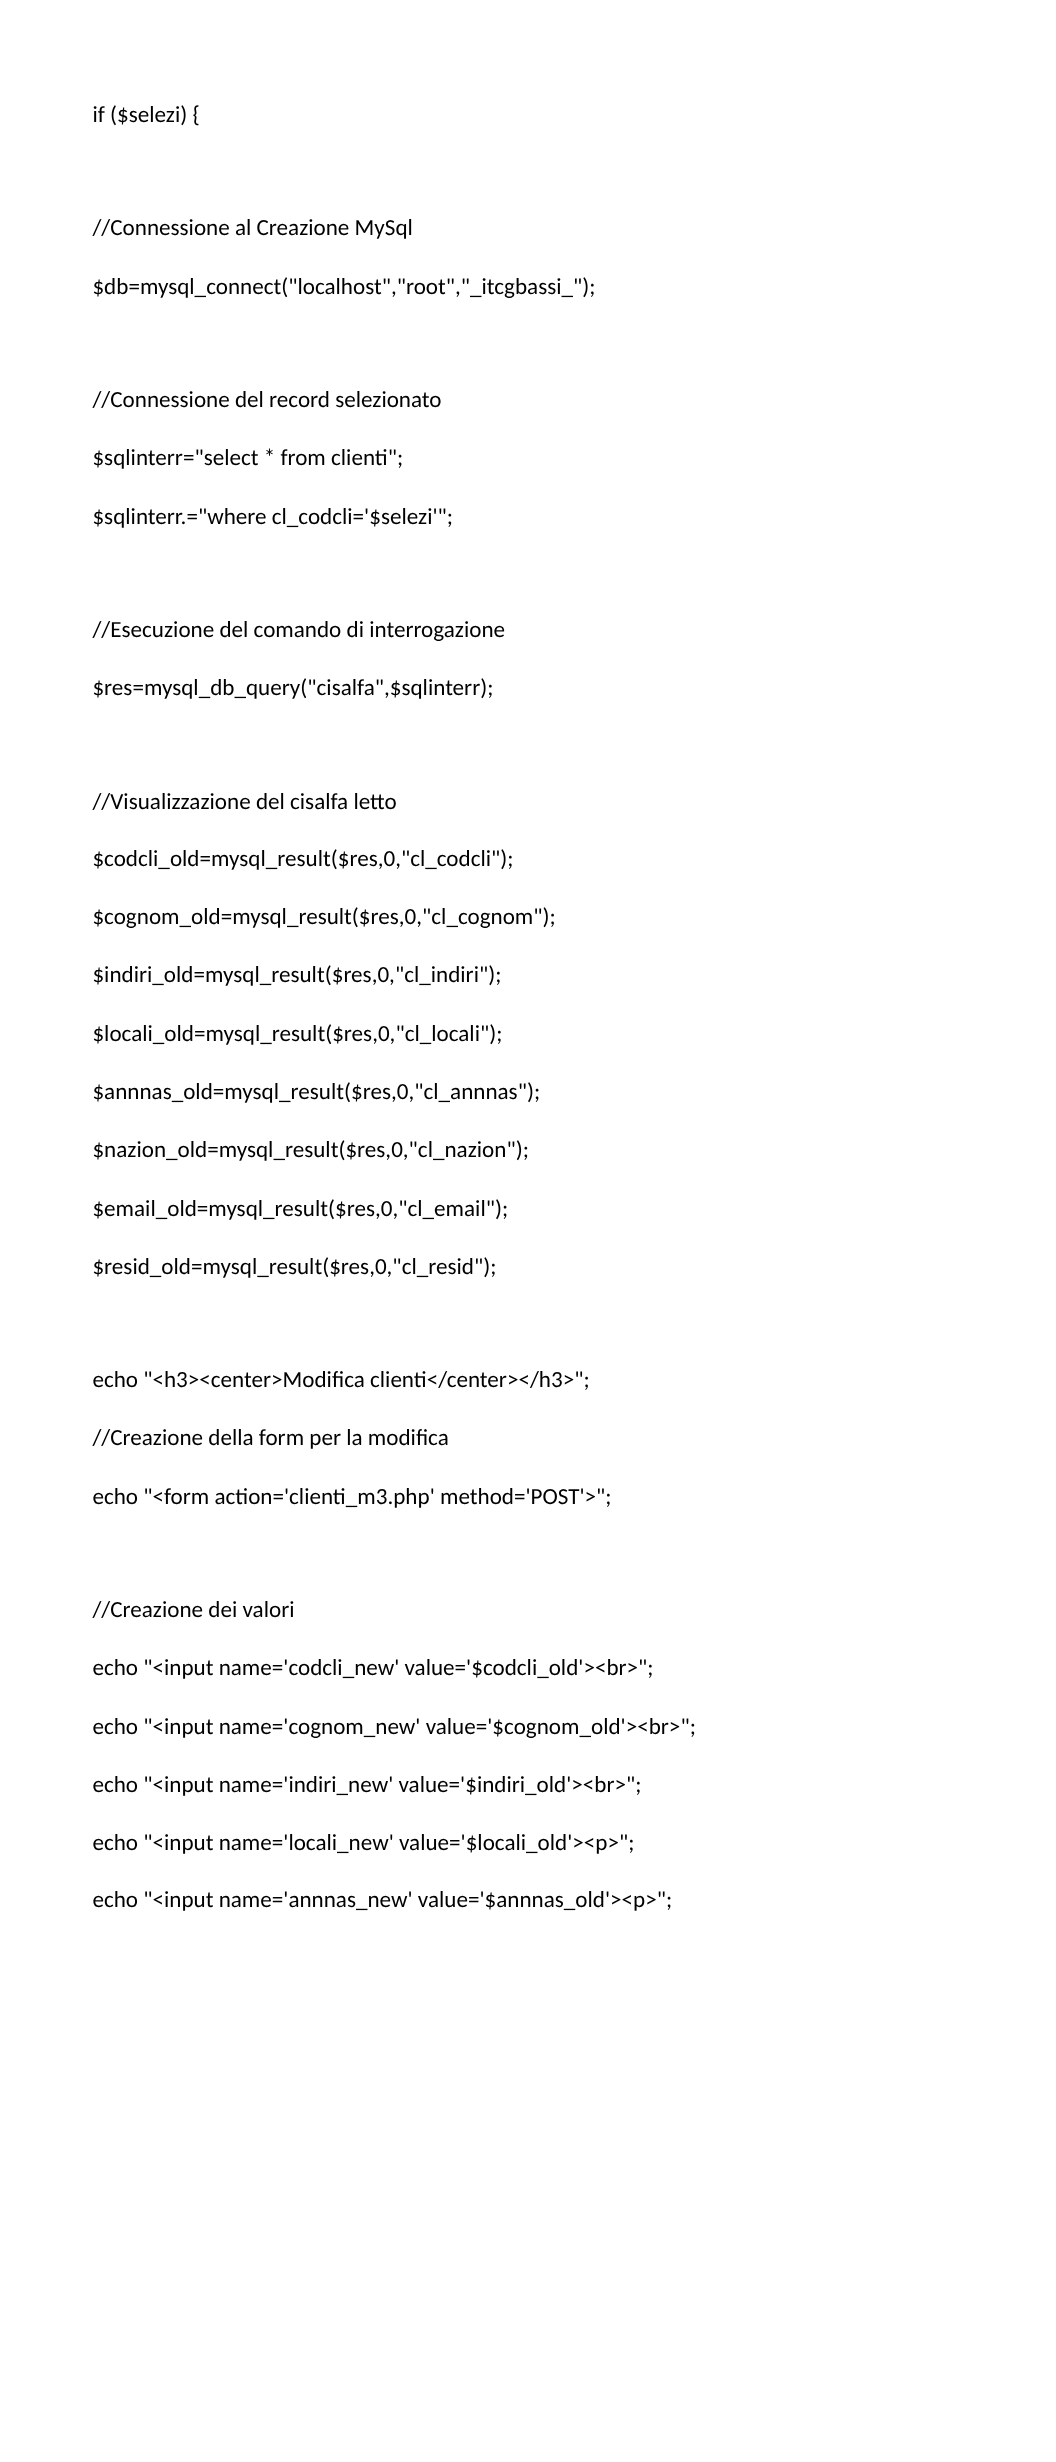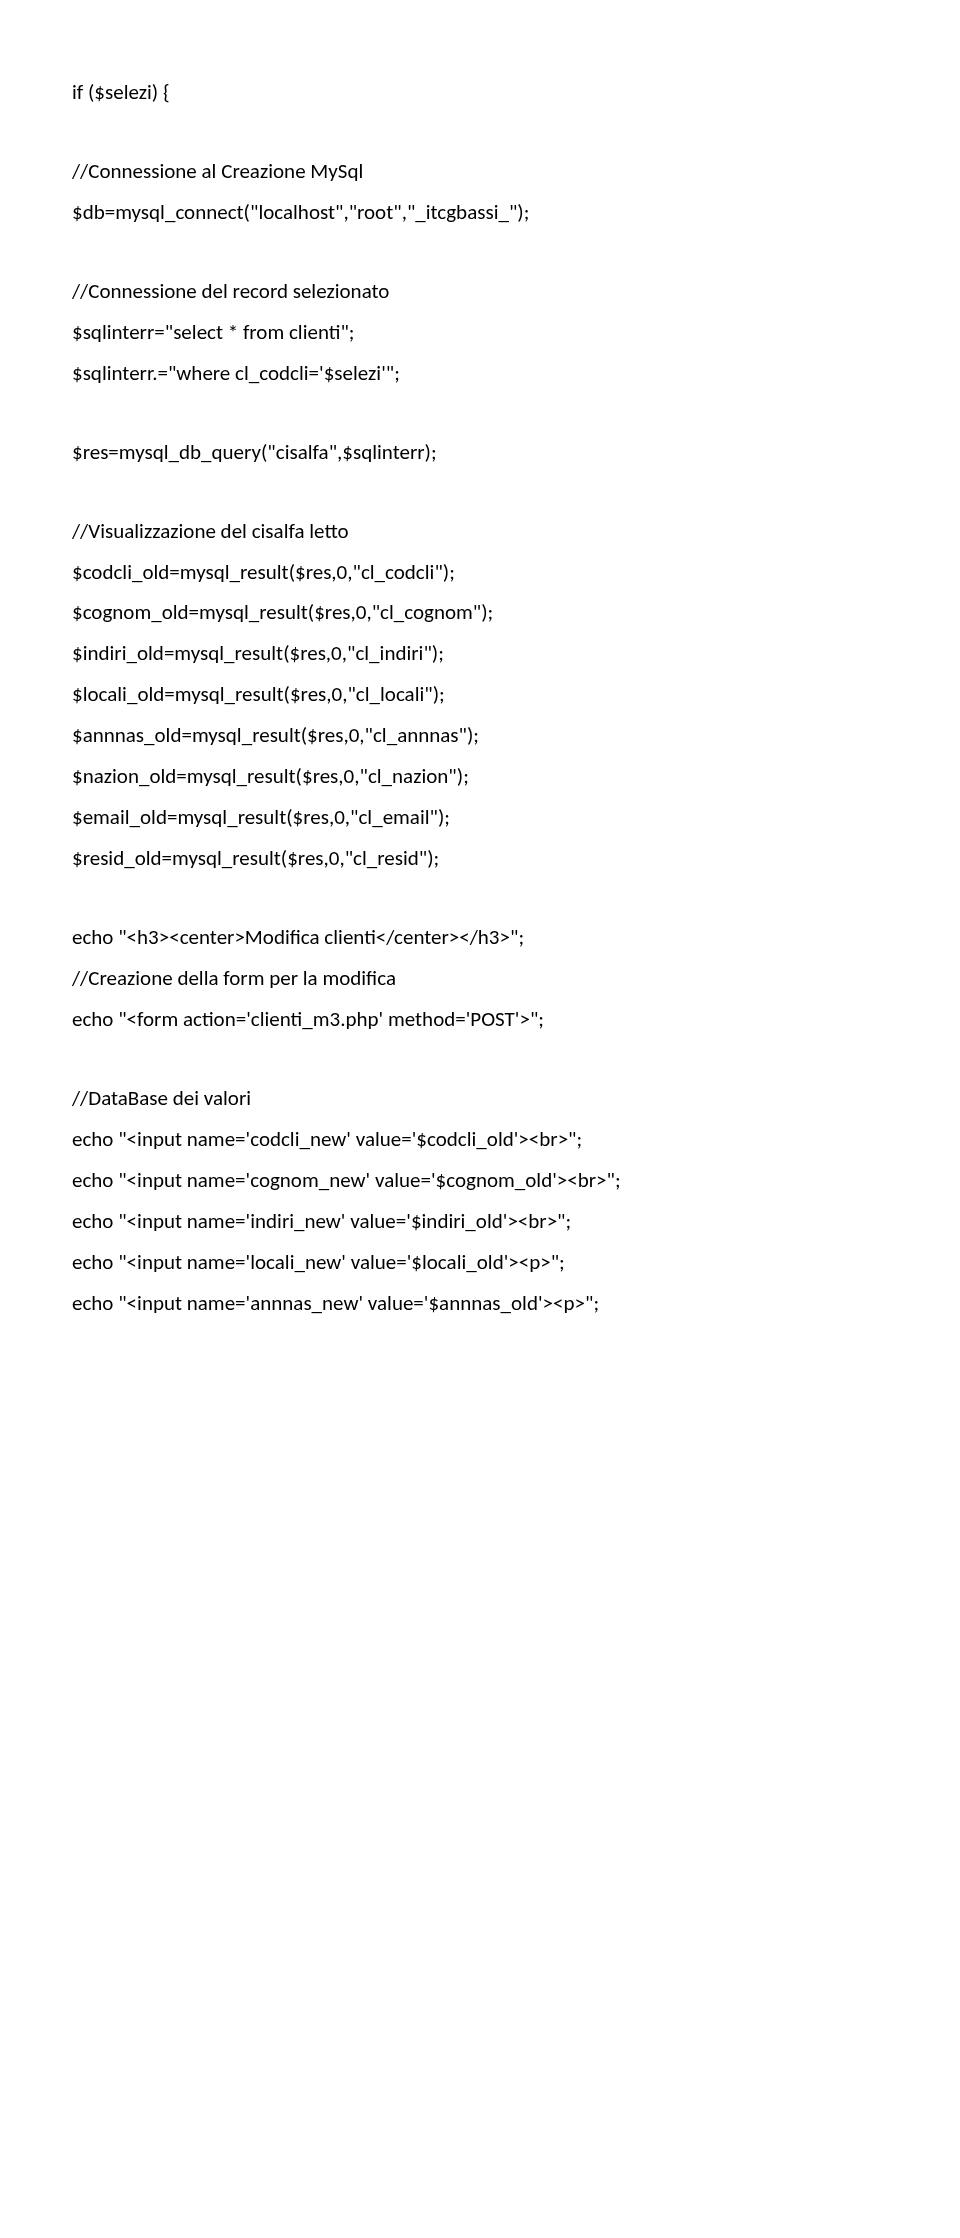--- a/index.html
+++ b/index.html
@@ -9,54 +9,55 @@
     font-family: Calibri, "Segoe UI", Arial, sans-serif;
     font-size: 21px;
     line-height: 1.95;
     color: #000000;
     width: 960px;
     box-sizing: border-box;
   }
   .line {
     white-space: pre-wrap;
     word-break: break-word;
-    margin: 0;
+    margin: 12px;
   }
   .gap {
     height: 38px;
   }
 </style>
 </head>
 <body>
 
 <div id="content">
     <p class="line">if ($selezi) {</p>
     <div class="gap"></div>
     <p class="line">//Connessione al Creazione MySql</p>
     <p class="line">$db=mysql_connect("localhost","root","_itcgbassi_");</p>
     <div class="gap"></div>
     <p class="line">//Connessione del record selezionato</p>
     <p class="line">$sqlinterr="select * from clienti";</p>
     <p class="line">$sqlinterr.="where cl_codcli='$selezi'";</p>
     <div class="gap"></div>
+    <p class="line">//Esecuzione del comando di interrogazione</p>
     <p class="line">$res=mysql_db_query("cisalfa",$sqlinterr);</p>
     <div class="gap"></div>
     <p class="line">//Visualizzazione del cisalfa letto</p>
     <p class="line">$codcli_old=mysql_result($res,0,"cl_codcli");</p>
     <p class="line">$cognom_old=mysql_result($res,0,"cl_cognom");</p>
     <p class="line">$indiri_old=mysql_result($res,0,"cl_indiri");</p>
     <p class="line">$locali_old=mysql_result($res,0,"cl_locali");</p>
     <p class="line">$annnas_old=mysql_result($res,0,"cl_annnas");</p>
     <p class="line">$nazion_old=mysql_result($res,0,"cl_nazion");</p>
     <p class="line">$email_old=mysql_result($res,0,"cl_email");</p>
     <p class="line">$resid_old=mysql_result($res,0,"cl_resid");</p>
     <div class="gap"></div>
     <p class="line">echo "&lt;h3&gt;&lt;center&gt;Modifica clienti&lt;/center&gt;&lt;/h3&gt;";</p>
     <p class="line">//Creazione della form per la modifica</p>
     <p class="line">echo "&lt;form action='clienti_m3.php' method='POST'&gt;";</p>
     <div class="gap"></div>
-    <p class="line">//DataBase dei valori</p>
+    <p class="line">//Creazione dei valori</p>
     <p class="line">echo "&lt;input name='codcli_new' value='$codcli_old'&gt;&lt;br&gt;";</p>
     <p class="line">echo "&lt;input name='cognom_new' value='$cognom_old'&gt;&lt;br&gt;";</p>
     <p class="line">echo "&lt;input name='indiri_new' value='$indiri_old'&gt;&lt;br&gt;";</p>
     <p class="line">echo "&lt;input name='locali_new' value='$locali_old'&gt;&lt;p&gt;";</p>
     <p class="line">echo "&lt;input name='annnas_new' value='$annnas_old'&gt;&lt;p&gt;";</p>
   </div>
 
 </body></html>

